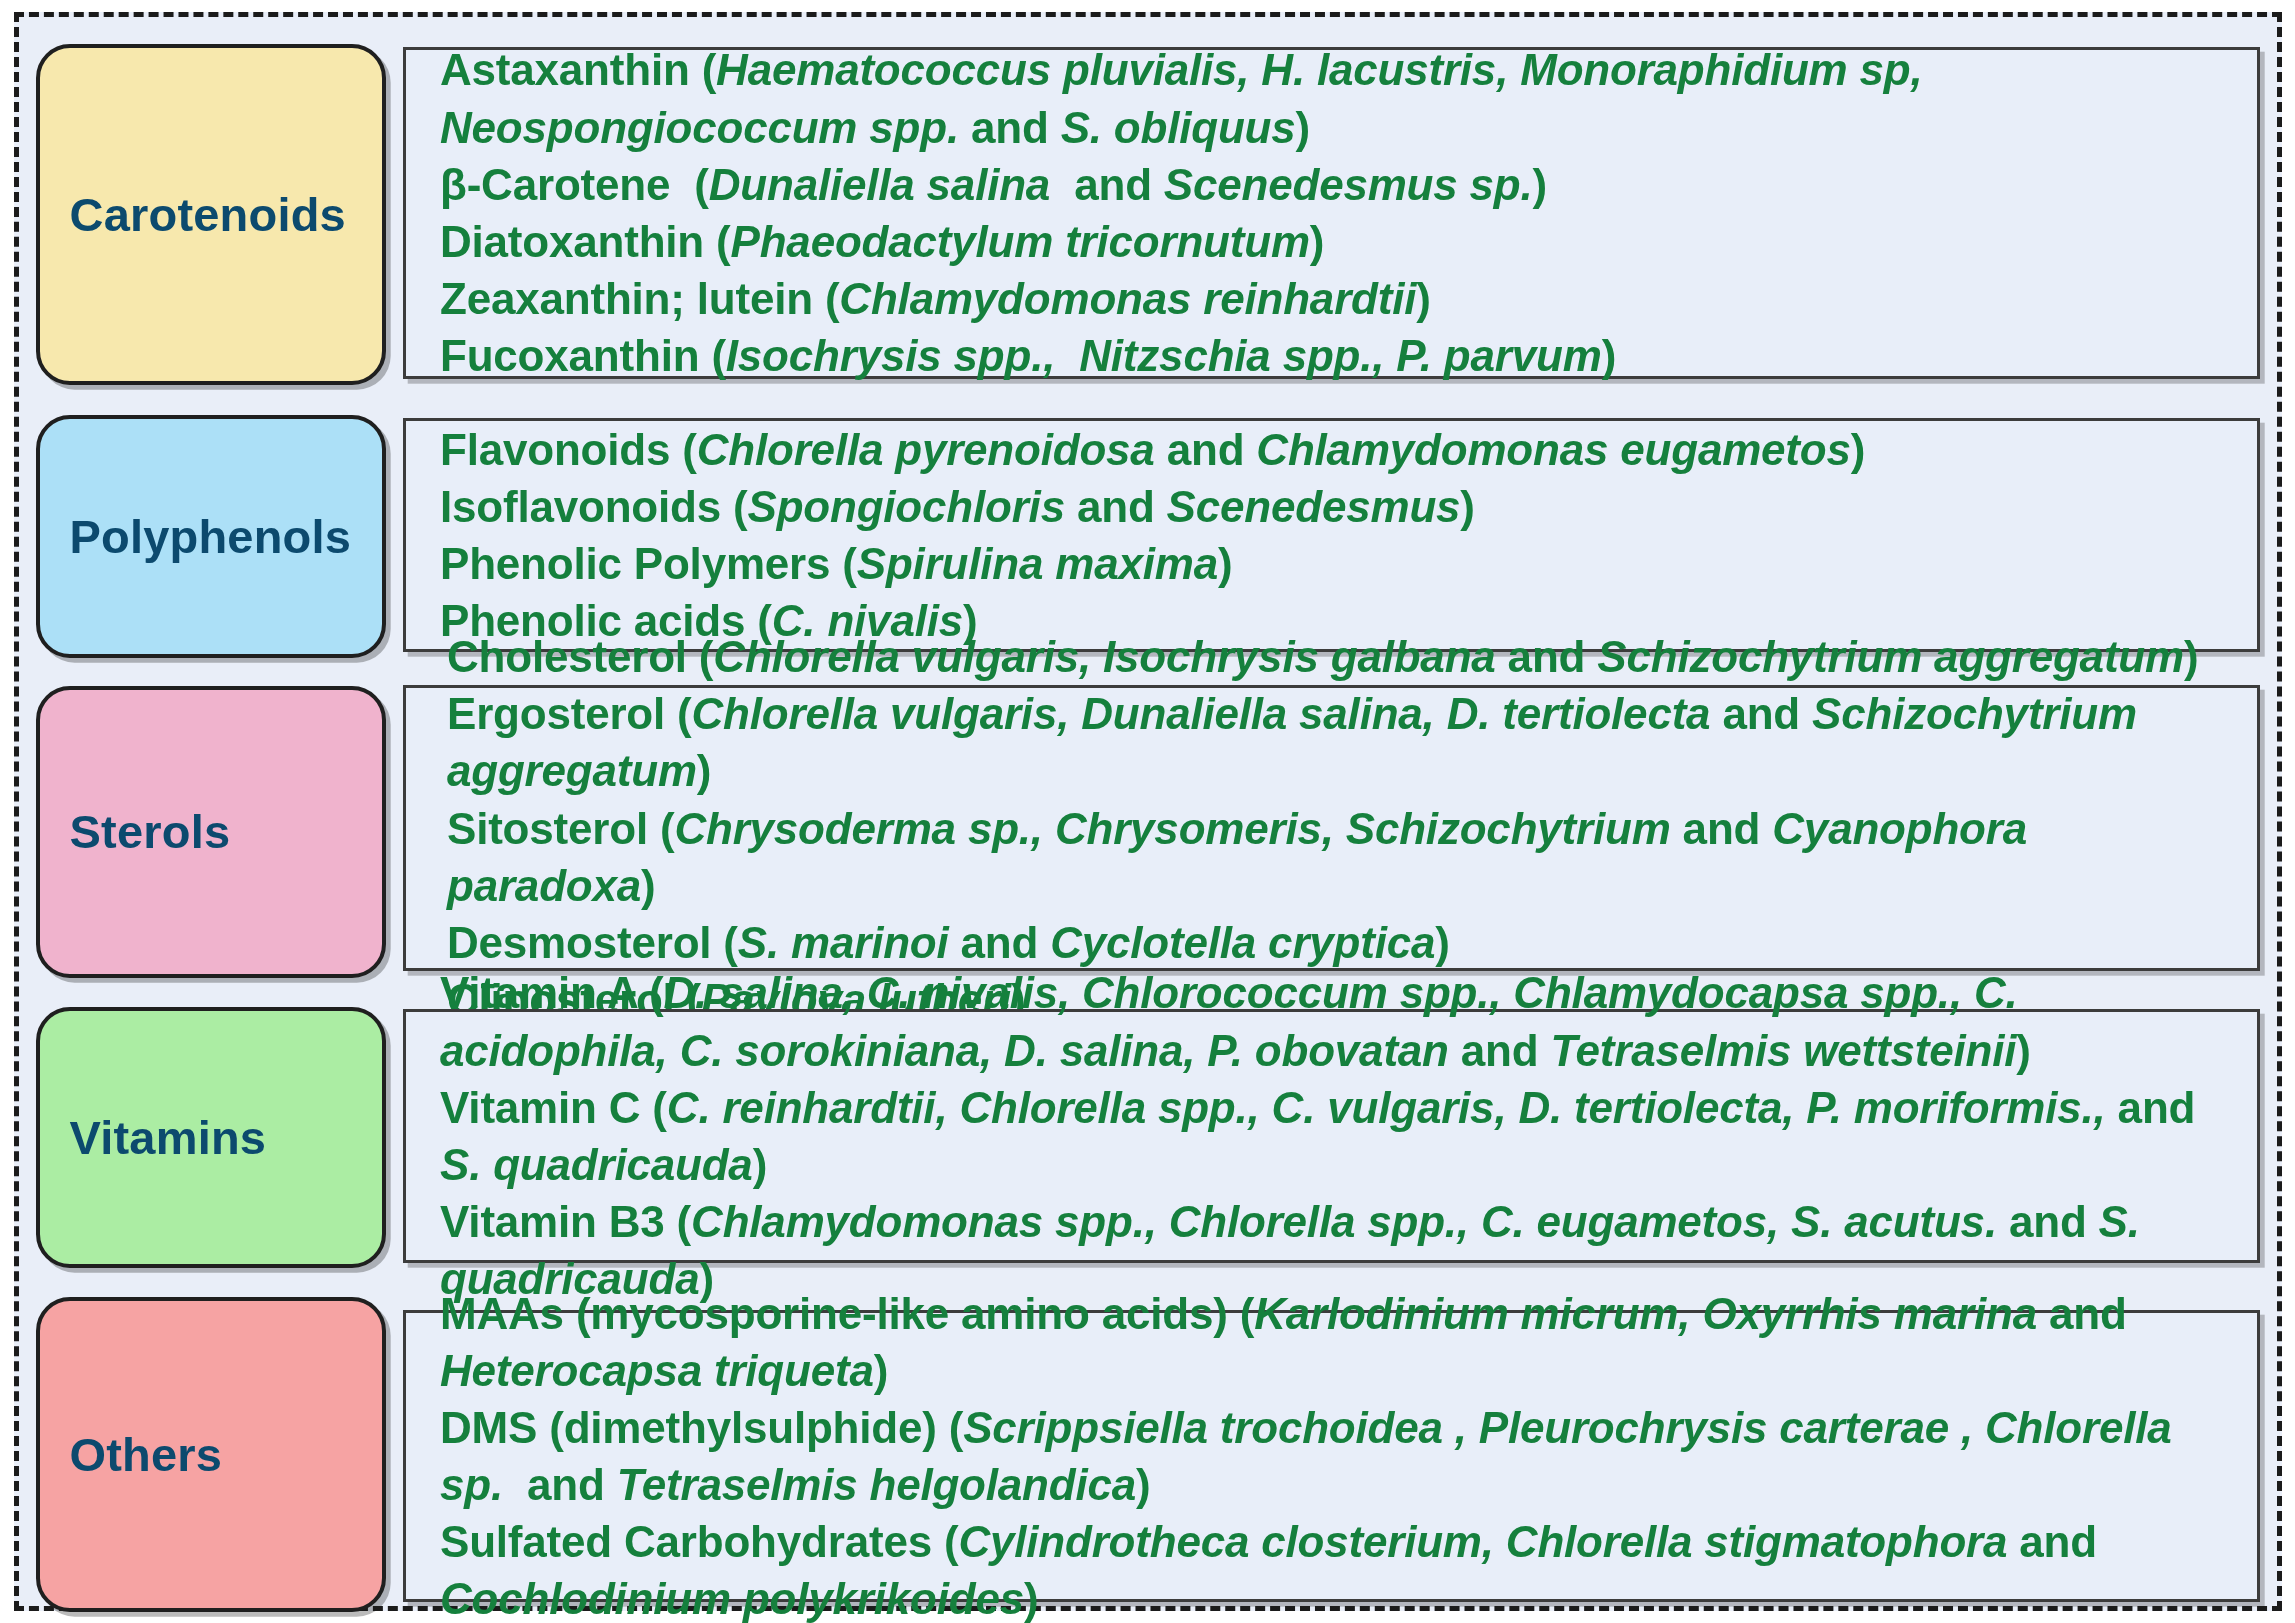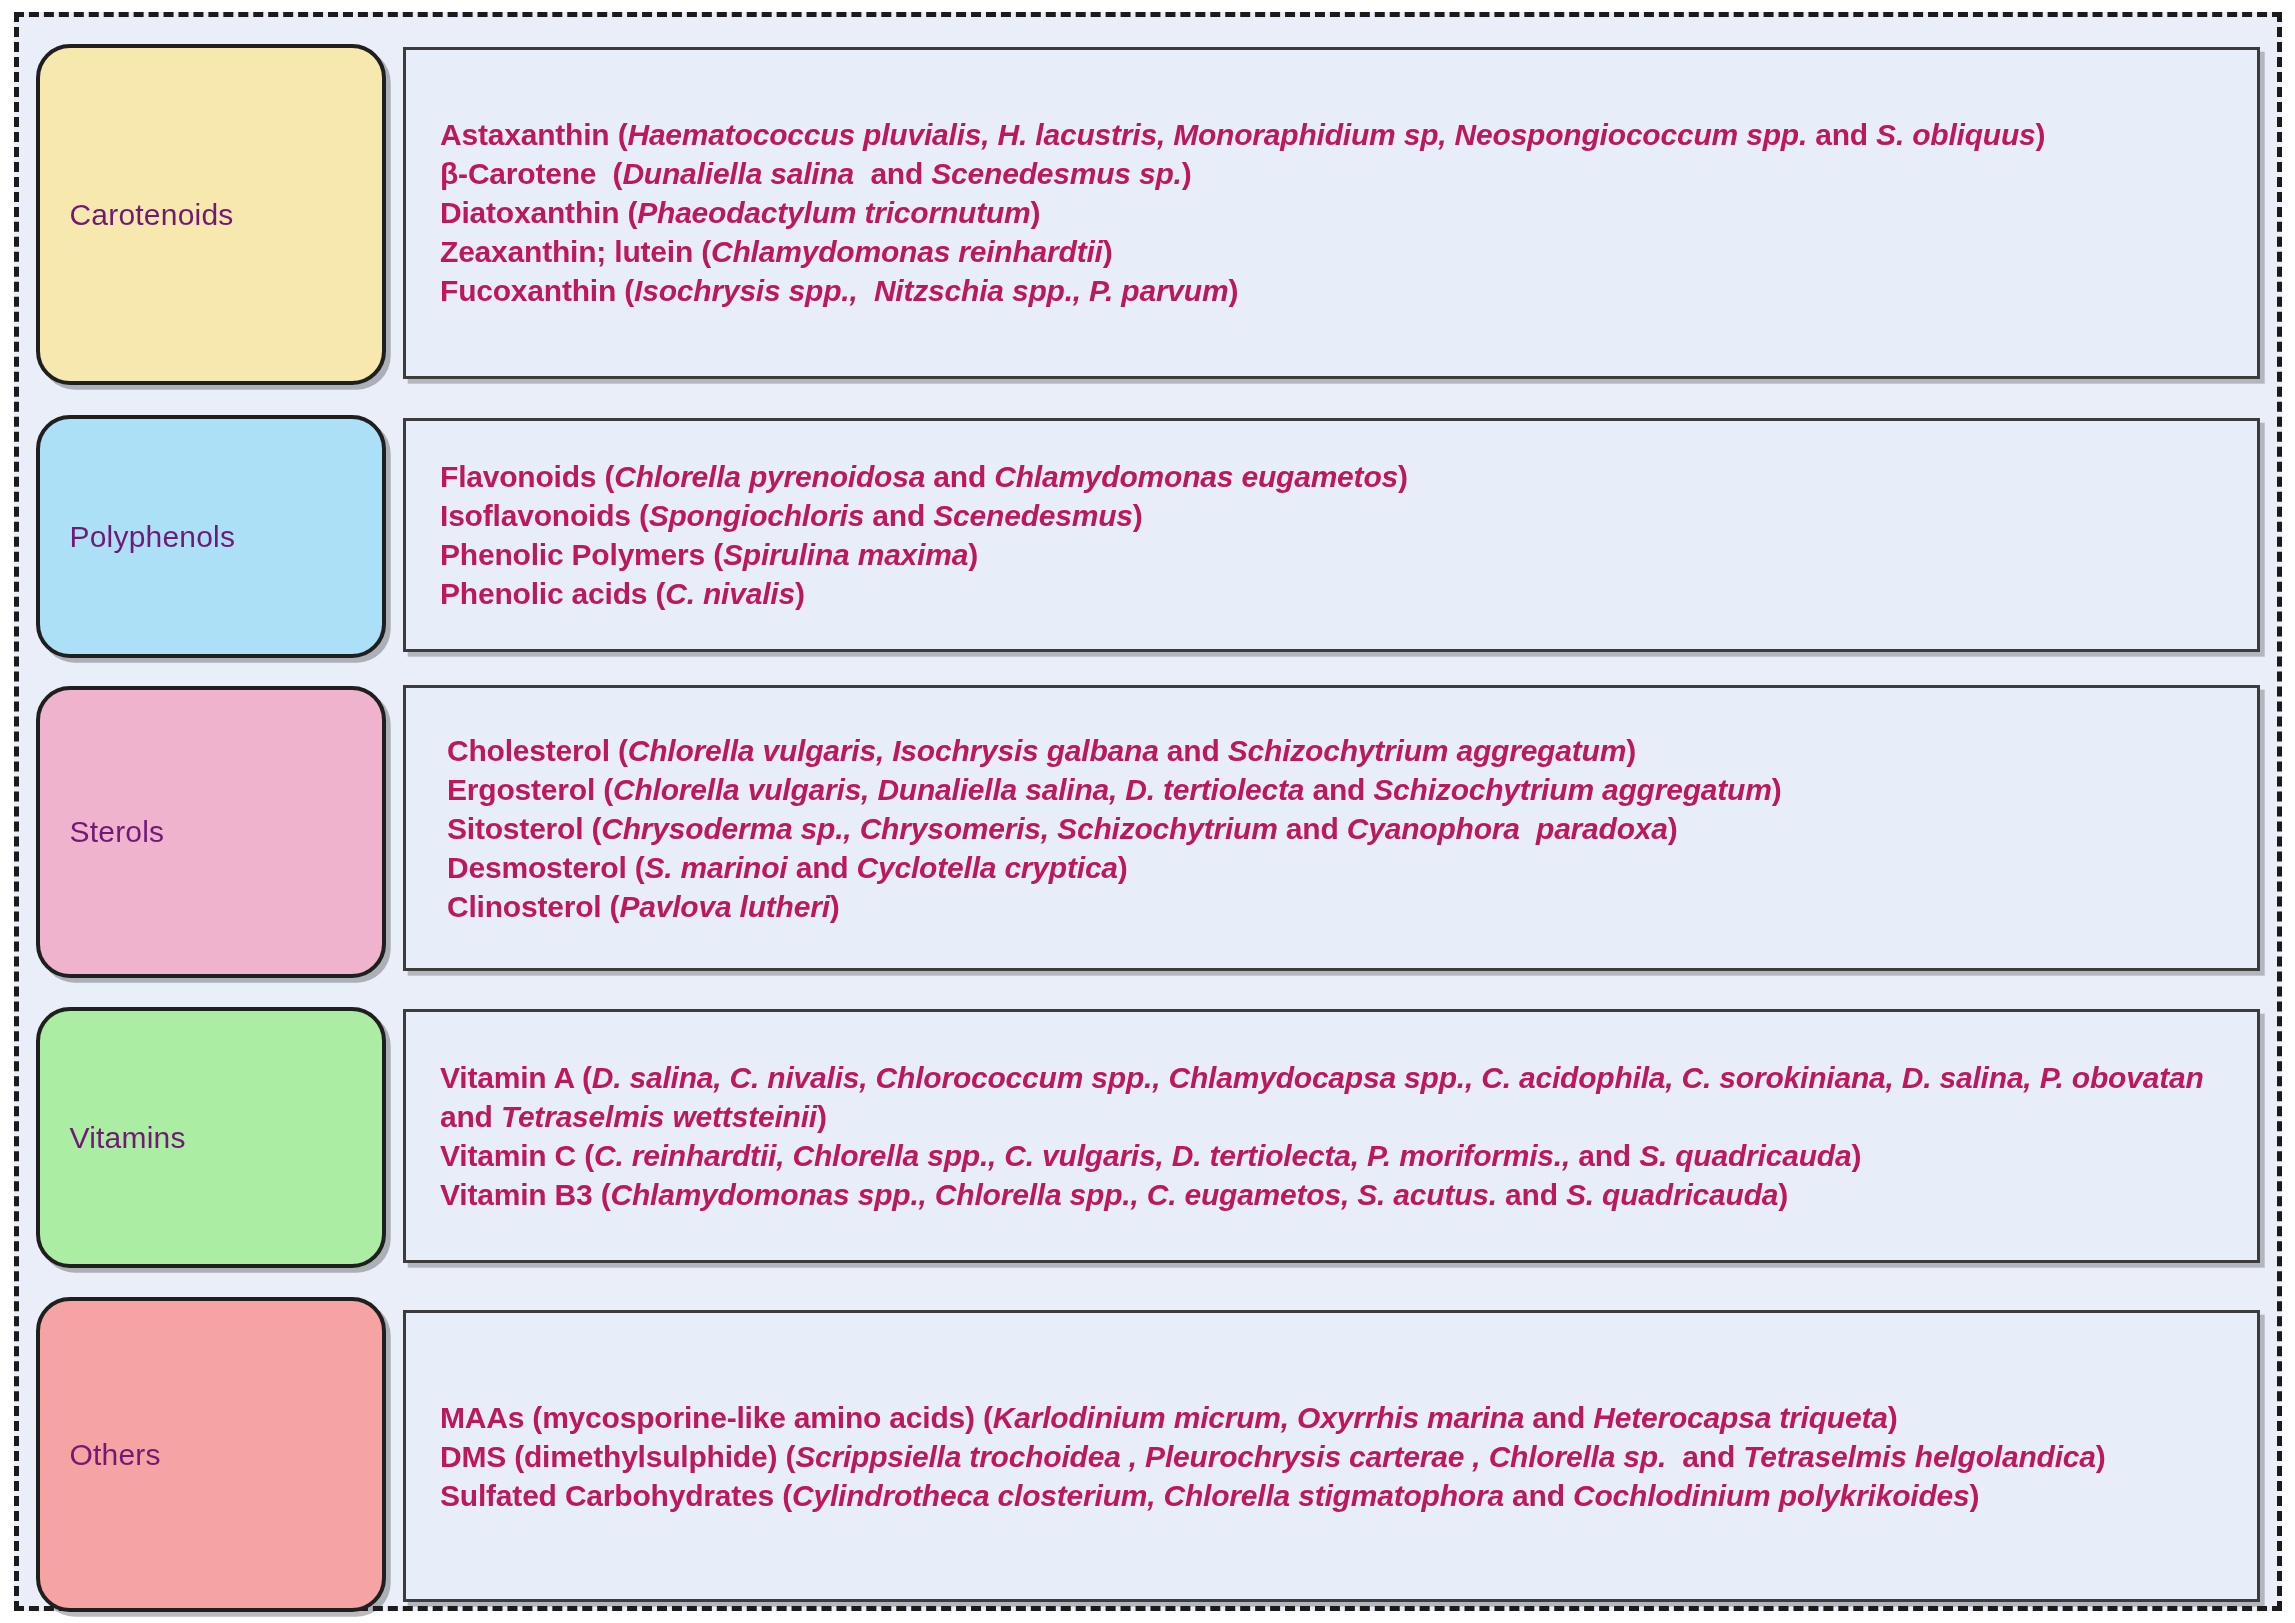--- a/index.html
+++ b/index.html
@@ -61,45 +61,45 @@
     border-radius: 34px;
     box-sizing: border-box;
     display: flex;
     align-items: center;
     padding-left: 29.5px;
     box-shadow: 4.7px 4.7px 0 rgba(30,30,30,0.30);
     position: relative;
     z-index: 2;
   }
   .cat-label {
-    font-size: 30px;
-    font-weight: 400;
-    color: #701a75;
+    font-size: 47px;
+    font-weight: 700;
+    color: #0c4a6e;
     letter-spacing: 0.2px;
     line-height: 1.05;
   }
 
   
   .content-panel {
     flex: 1 1 auto;
     margin-left: 17px;
     background: #e8eef9;
     border: 3.9px solid #3c3c3c;
     box-sizing: border-box;
     display: flex;
     flex-direction: column;
     justify-content: center;
     padding: 15.5px 20px 15.5px 34px;
     box-shadow: 4.7px 4.7px 0 rgba(40,40,40,0.28);
   }
 
   .entry {
-    font-size: 30px;
+    font-size: 44px;
     font-weight: bold;
-    color: #be185d;
+    color: #15803d;
     line-height: 1.30;
     letter-spacing: -0.2px;
     white-space: normal;
   }
   .entry i, .entry em {
     font-style: italic;
   }
 
   
   .row.r-carotenoids { height: 363px; }

